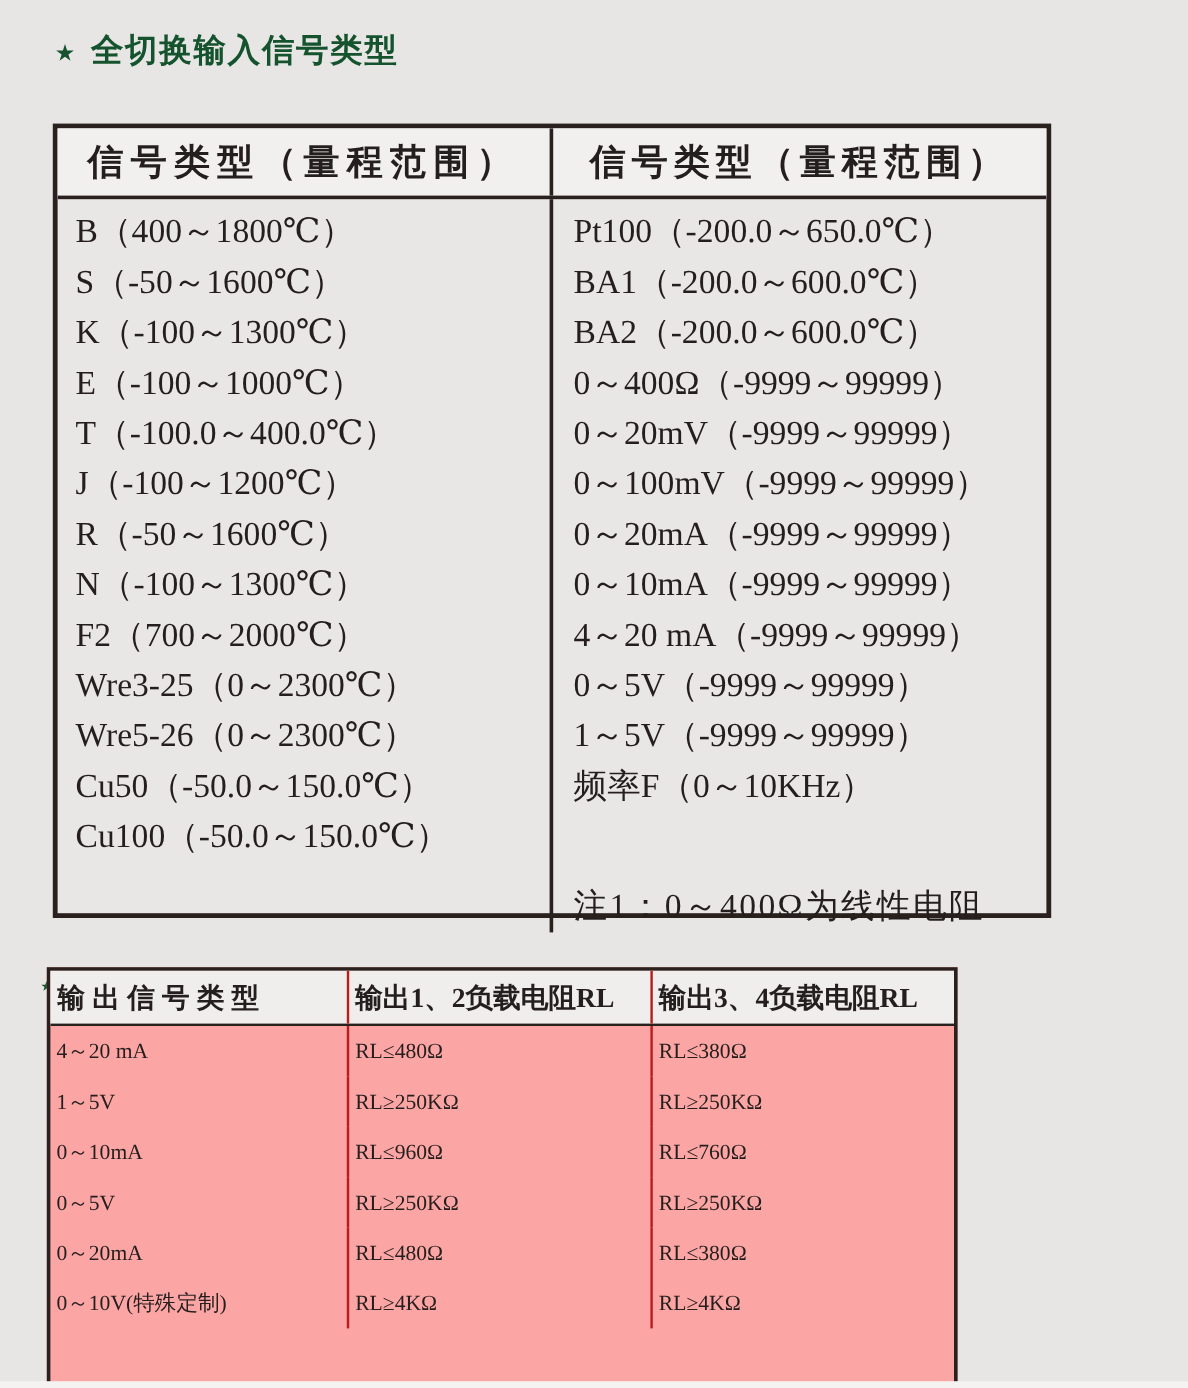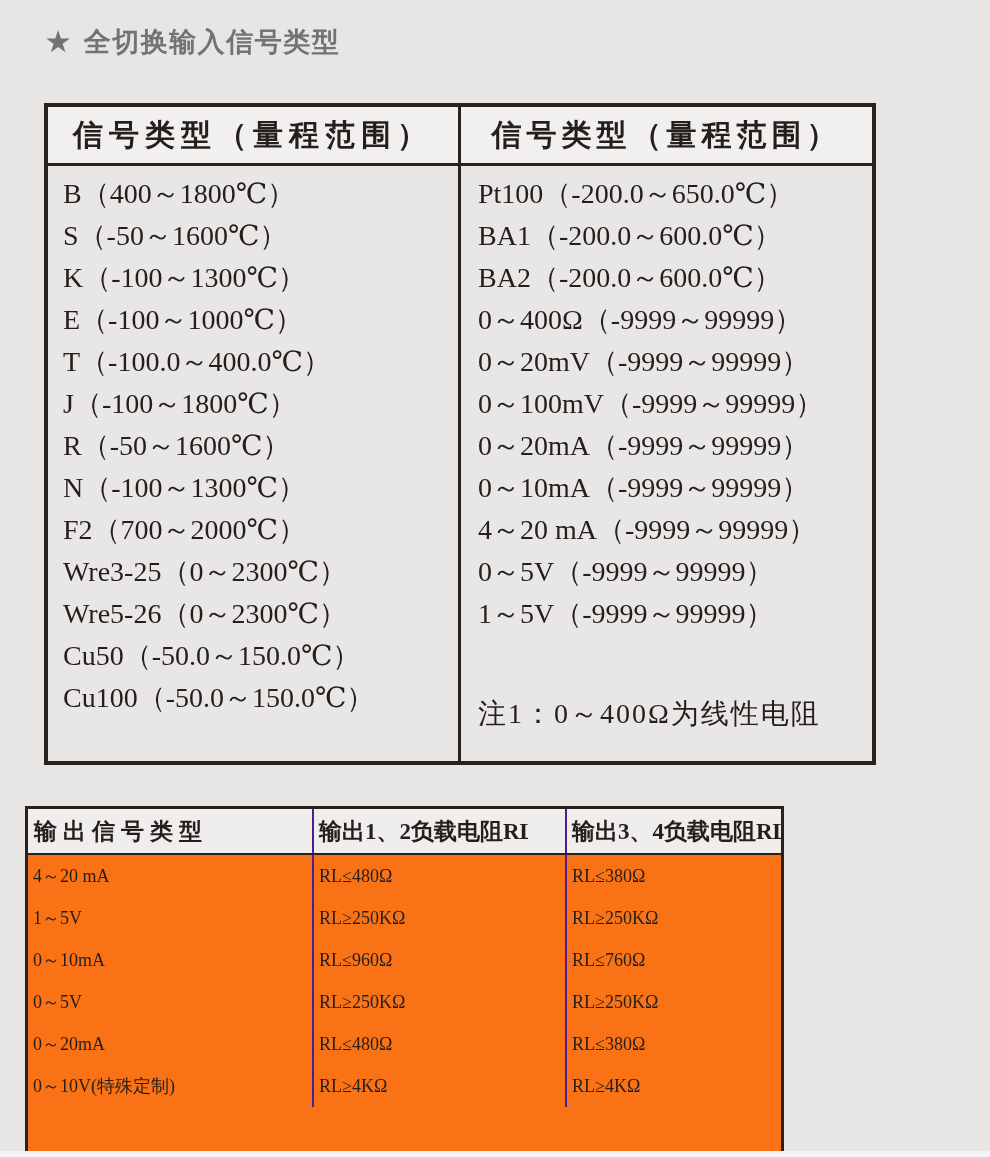--- a/index.html
+++ b/index.html
@@ -8,23 +8,23 @@
     background:#e8e6e5;
     font-family:"Liberation Serif","DejaVu Serif",serif;
     color:#241e1c;
     overflow:hidden;
   }
   .page { position:relative; width:990px; height:1157px; }
 
   
   .sec-title {
     position:absolute;
-    font-family:Liberation Sans, sans-serif;
+    font-family:Liberation Mono, monospace;
     font-weight:600;
-    color:#737373;
+    color:#14532d;
     white-space:nowrap;
   }
   .sec-title .star { margin-right:12px; }
   .title-1 { left:46px; top:24px; font-size:27px; letter-spacing:1.5px; }
   .title-2 { left:34px; top:769px; font-size:16px; letter-spacing:1.5px;margin-top:42px; }
 
   
   .table1 {
     position:absolute; left:44px; top:103px;
     width:832px; height:662px;
@@ -50,41 +50,41 @@
   }
   .t1-col { padding-top:7px; box-sizing:border-box; }
   .t1-col.left  { padding-left:15px; }
   .t1-col.right { border-left:3px solid #2a211f; padding-left:17px; }
   .t1-row { height:42px; line-height:42px; font-size:28px; white-space:nowrap; }
   .t1-row.blank { height:42px; }
   .t1-note { letter-spacing:2px;margin-top:16px; }
 
   
   .table2 {
-    position:absolute; left:25px; top:806px;
+    position:absolute; left:39px; top:806px;
     width:759px; height:351px;
     border:3px solid #2a211f;
-    background:#f97316;
+    background:#fca5a5;
     box-sizing:border-box;
   }
   .t2-row { display:grid; grid-template-columns:247px 253px 1fr; }
   .t2-row.head {
     height:44px;
     background:#efeeec;
     border-bottom:2px solid #2a211f;
   }
   .t2-row.data { height:42px; }
   .t2-cell {
     display:flex; align-items:center;
     padding-left:5px;
     font-size:18px;
     white-space:nowrap;
     overflow:hidden;
   }
-  .t2-cell.c2, .t2-cell.c3 { border-left:2px solid #4c1d95;margin-left:37px; }
+  .t2-cell.c2, .t2-cell.c3 { border-left:2px solid #b91c1c; }
   .t2-row.head .t2-cell { font-size:23px; font-weight:600; }
   .t2-row.head .t2-cell.c1 { letter-spacing:6px; padding-left:6px; }
 
   .bottom-strip {
     position:absolute; left:0; bottom:0; width:100%; height:6px;
     background:#f4f3f2;
   }
 </style>
 </head>
 <body>
@@ -100,41 +100,42 @@
       <div class="t1-hcell">信号类型（量程范围）</div>
       <div class="t1-hcell right">信号类型（量程范围）</div>
     </div>
     <div class="t1-body">
       <div class="t1-col left">
         <div class="t1-row">B（400～1800℃）</div>
         <div class="t1-row">S（-50～1600℃）</div>
         <div class="t1-row">K（-100～1300℃）</div>
         <div class="t1-row">E（-100～1000℃）</div>
         <div class="t1-row">T（-100.0～400.0℃）</div>
-        <div class="t1-row">J（-100～1800℃）</div>
+        <div class="t1-row">J（-100～1200℃）</div>
         <div class="t1-row">R（-50～1600℃）</div>
         <div class="t1-row">N（-100～1300℃）</div>
         <div class="t1-row">F2（700～2000℃）</div>
         <div class="t1-row">Wre3-25（0～2300℃）</div>
         <div class="t1-row">Wre5-26（0～2300℃）</div>
         <div class="t1-row">Cu50（-50.0～150.0℃）</div>
         <div class="t1-row">Cu100（-50.0～150.0℃）</div>
       </div>
       <div class="t1-col right">
         <div class="t1-row">Pt100（-200.0～650.0℃）</div>
         <div class="t1-row">BA1（-200.0～600.0℃）</div>
         <div class="t1-row">BA2（-200.0～600.0℃）</div>
         <div class="t1-row">0～400Ω（-9999～99999）</div>
         <div class="t1-row">0～20mV（-9999～99999）</div>
         <div class="t1-row">0～100mV（-9999～99999）</div>
         <div class="t1-row">0～20mA（-9999～99999）</div>
         <div class="t1-row">0～10mA（-9999～99999）</div>
         <div class="t1-row">4～20 mA（-9999～99999）</div>
         <div class="t1-row">0～5V（-9999～99999）</div>
         <div class="t1-row">1～5V（-9999～99999）</div>
+        <div class="t1-row">频率F（0～10KHz）</div>
         <div class="t1-row blank"></div>
         <div class="t1-row t1-note">注1：0～400Ω为线性电阻</div>
       </div>
     </div>
   </div>
 
   <div class="sec-title title-2">
     <span class="star">★</span><span>模拟量输出信号类型</span>
   </div>
 

